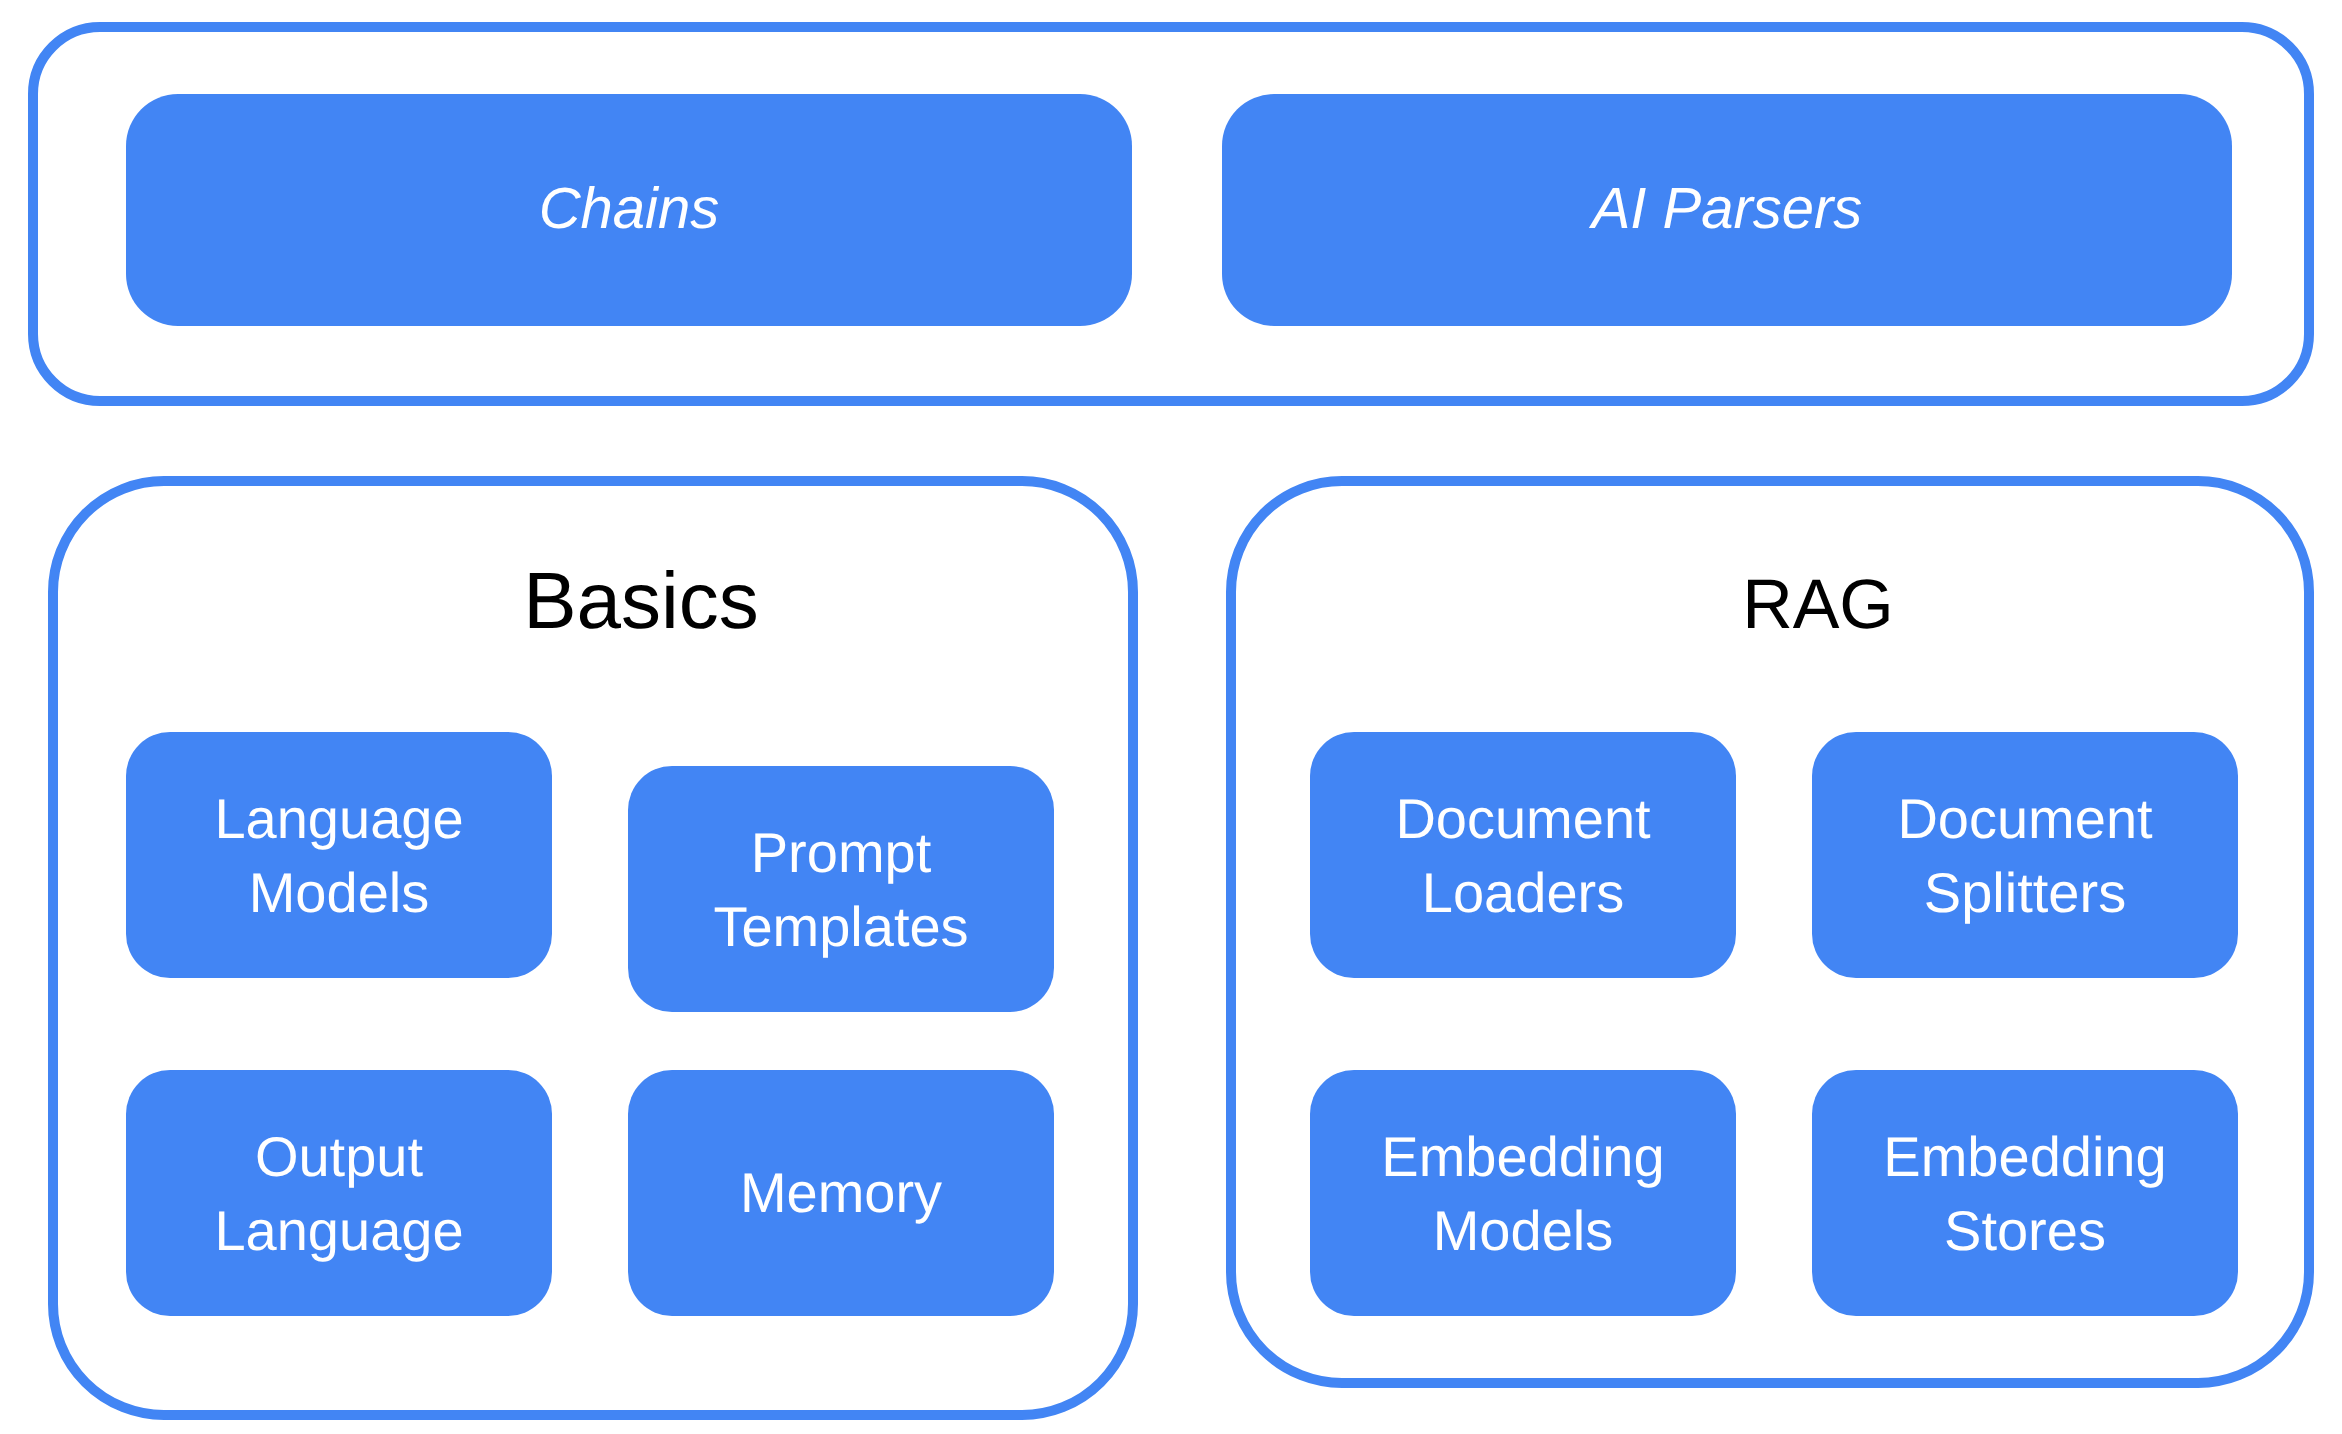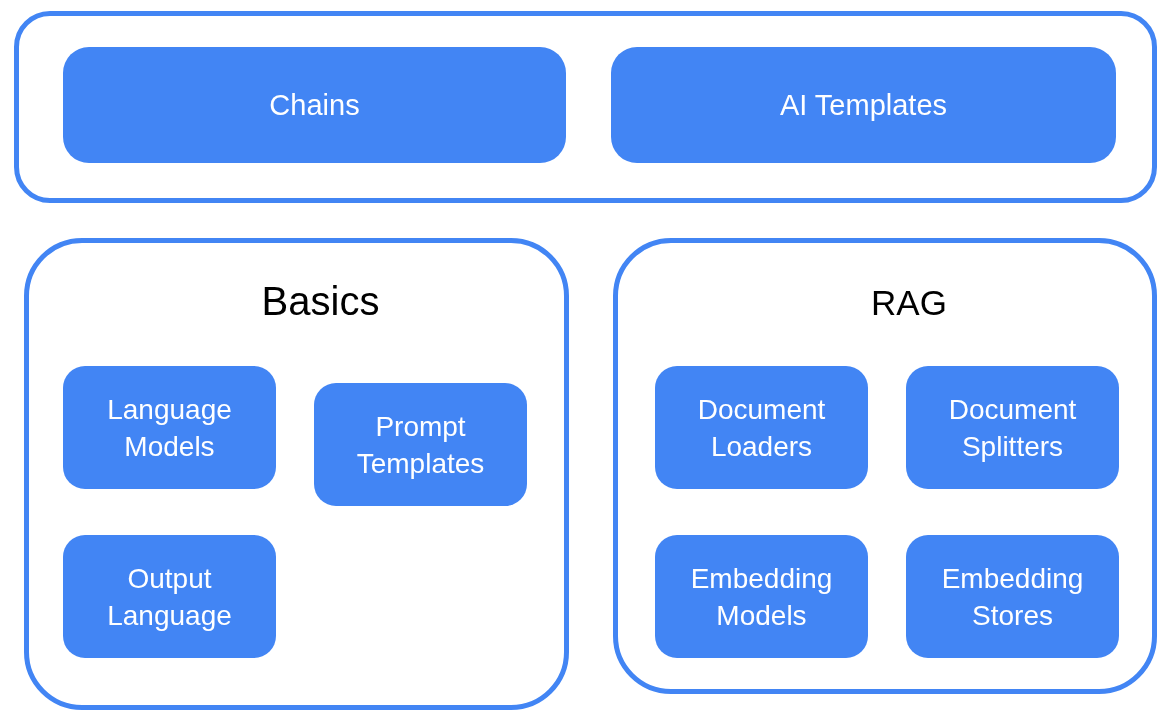--- a/index.html
+++ b/index.html
@@ -26,21 +26,21 @@
     position:absolute;
     background:var(--blue);
     color:var(--box-text);
     display:flex;
     align-items:center;
     justify-content:center;
     text-align:center;
     white-space:pre-line;
   }
   
-  #top-group{ left:14px; top:11px; width:1143px; height:192px; border-radius:36px; }
+  #top-group{ left:14px; top:11px; width:1143px; height:192px; border-radius:36px;font-style:italic; }
   #chip-chains{ left:44px; top:31px; width:503px; height:116px; border-radius:26px; font-size:29px; }
   #chip-ai-services{ left:592px; top:31px; width:505px; height:116px; border-radius:26px; font-size:29px; }
 
   
   #group-basics{ left:24px; top:238px; width:545px; height:472px; border-radius:58px; }
   #group-rag{ left:613px; top:238px; width:544px; height:456px; border-radius:58px; }
 
   .group-title{
     position:absolute; left:0; right:0;
     text-align:center;
@@ -65,31 +65,32 @@
   #group-rag .pos0{ left:37px;  top:123px; }
   #group-rag .pos1{ left:288px; top:123px; }
   #group-rag .pos2{ left:37px;  top:292px; }
   #group-rag .pos3{ left:288px; top:292px; }
 </style>
 </head>
 <body>
 
 <div class="container" id="top-group">
   <div class="chip" id="chip-chains">Chains</div>
-  <div class="chip" id="chip-ai-services">AI Templates</div>
+  <div class="chip" id="chip-ai-services">AI Parsers</div>
 </div>
 
 <div class="container" id="group-basics">
   <div class="group-title">Basics</div>
   <div class="chip item pos0">Language
 Models</div>
   <div class="chip item pos1">Prompt
 Templates</div>
   <div class="chip item pos2">Output
 Language</div>
+  <div class="chip item pos3">Memory</div>
 </div>
 
 <div class="container" id="group-rag">
   <div class="group-title">RAG</div>
   <div class="chip item pos0">Document
 Loaders</div>
   <div class="chip item pos1">Document
 Splitters</div>
   <div class="chip item pos2">Embedding
 Models</div>

